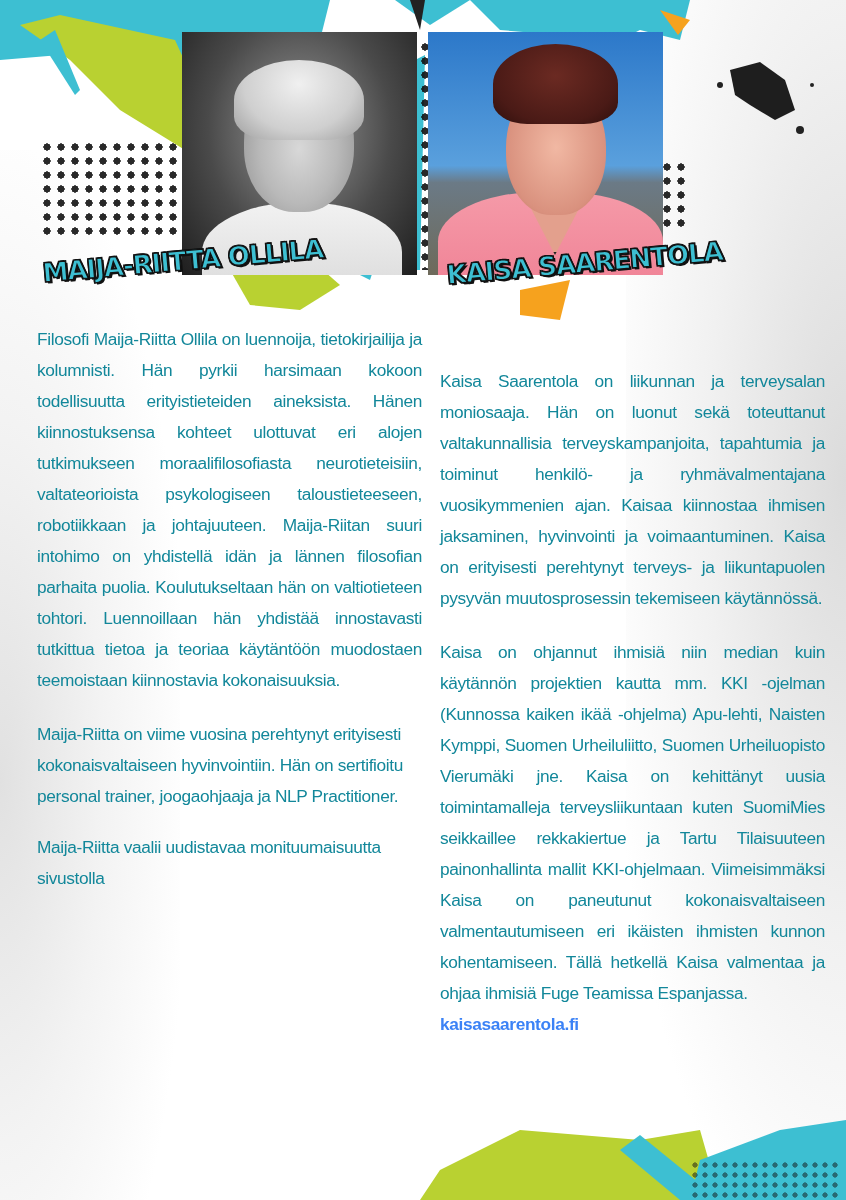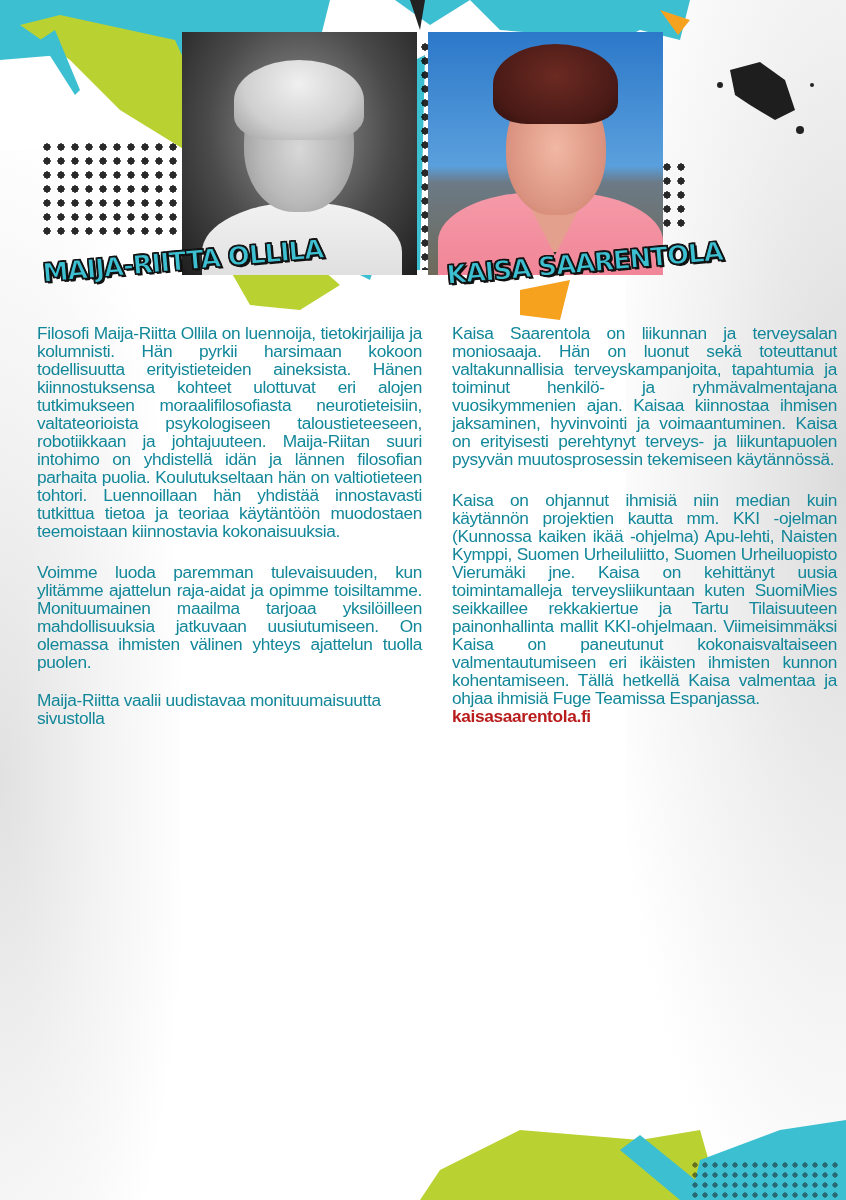--- a/index.html
+++ b/index.html
@@ -84,30 +84,30 @@
     white-space:nowrap;
   }
   .name-1 { left:44px; top:258px; transform:rotate(-5deg); }
   .name-2 { left:448px; top:260px; transform:rotate(-5deg); }
 
   .column {
     position:absolute; top:324px; width:385px;
     color:#12879a;
     font-family:"Liberation Sans", sans-serif;
     font-size:17.3px;
-    line-height:18px;
+    line-height:31px;
     letter-spacing:-0.35px;
   }
   .col-left { left:37px; }
-  .col-right { left:452px; }
+  .col-right { left:440px;margin-top:42px; }
   .column p { margin:0; text-align:justify; }
   .column p.gap { margin-top:23px; }
   .column p.gap-small { margin-top:20px; }
   .column p.nojust { text-align:left; }
-  .link { font-weight:bold; display:block; color:#b91c1c; text-decoration:none; }
+  .link { font-weight:bold; display:block; color:#3b82f6; text-decoration:none; }
 </style>
 </head>
 <body>
 
 <div class="grunge-left"></div>
 <div class="grunge-right"></div>
 
 <svg class="paint" style="left:0;top:0" width="846" height="330" viewBox="0 0 846 330">
   <path d="M0,0 L330,0 L320,40 L180,70 L60,55 L0,60 Z" fill="#3dbfd2"></path>
   <path d="M20,25 L60,15 L175,40 L200,95 L185,150 L120,110 L70,60 Z" fill="#b9d131"></path>
@@ -142,21 +142,21 @@
   <div class="neck-v"></div>
   <div class="head-c"></div>
   <div class="hair-c"></div>
 </div>
 
 <div class="name-label name-1">Maija-Riitta Ollila</div>
 <div class="name-label name-2">Kaisa Saarentola</div>
 
 <div class="column col-left">
   <p>Filosofi Maija-Riitta Ollila on luennoija, tietokirjailija ja kolumnisti.  Hän pyrkii harsimaan kokoon todellisuutta erityistieteiden aineksista. Hänen kiinnostuksensa kohteet ulottuvat eri alojen tutkimukseen moraalifilosofiasta neurotieteisiin, valtateorioista psykologiseen taloustieteeseen, robotiikkaan ja johtajuuteen. Maija-Riitan suuri intohimo on yhdistellä idän ja lännen filosofian parhaita puolia. Koulutukseltaan hän on valtiotieteen tohtori. Luennoillaan hän yhdistää innostavasti tutkittua tietoa ja teoriaa käytäntöön muodostaen teemoistaan kiinnostavia kokonaisuuksia.</p>
-  <p class="gap">Voimme luoda paremman tulevaisuuden, kun ylitämme ajattelun raja-aidat ja opimme toisiltamme. Monituumainen maailma tarjoaa yksilöilleen mahdollisuuksia jatkuvaan uusiutumiseen. On olemassa ihmisten välinen yhteys ajattelun tuolla puolen.</p>
+  <p class="gap nojust">Maija-Riitta on viime vuosina perehtynyt erityisesti kokonaisvaltaiseen hyvinvointiin. Hän on sertifioitu personal trainer, joogaohjaaja ja NLP Practitioner.</p>
   <p class="gap-small nojust">
     <span>Maija-Riitta vaalii uudistavaa monituumaisuutta sivustolla</span>
   </p>
 </div>
 
 <div class="column col-right">
   <p>Kaisa Saarentola on liikunnan ja terveysalan moniosaaja. Hän on luonut sekä toteuttanut valtakunnallisia terveyskampanjoita, tapahtumia  ja toiminut henkilö- ja ryhmävalmentajana vuosikymmenien ajan. Kaisaa kiinnostaa ihmisen jaksaminen, hyvinvointi ja voimaantuminen. Kaisa on erityisesti perehtynyt terveys- ja liikuntapuolen pysyvän muutosprosessin tekemiseen käytännössä.</p>
   <p class="gap">Kaisa on ohjannut ihmisiä niin median kuin käytännön projektien kautta mm. KKI -ojelman (Kunnossa kaiken ikää -ohjelma) Apu-lehti, Naisten Kymppi, Suomen Urheiluliitto, Suomen Urheiluopisto Vierumäki jne. Kaisa on kehittänyt uusia toimintamalleja terveysliikuntaan kuten SuomiMies seikkaillee rekkakiertue ja Tartu Tilaisuuteen painonhallinta mallit KKI-ohjelmaan. Viimeisimmäksi Kaisa on paneutunut kokonaisvaltaiseen valmentautumiseen eri ikäisten ihmisten kunnon kohentamiseen. Tällä hetkellä Kaisa valmentaa ja ohjaa ihmisiä Fuge Teamissa Espanjassa.</p>
   <a class="link">kaisasaarentola.fi</a>
 </div>

